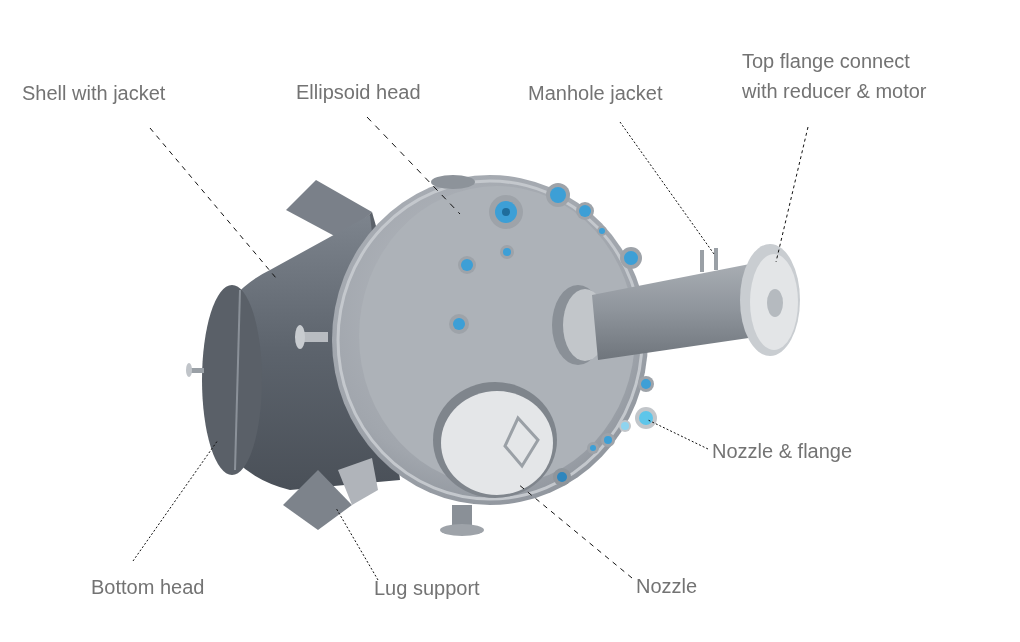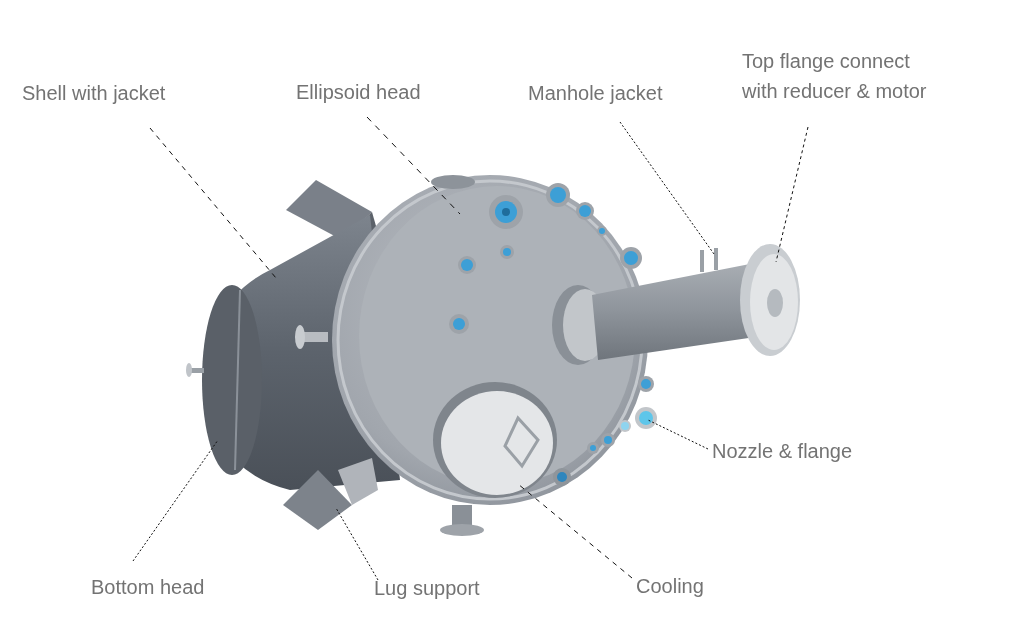--- a/index.html
+++ b/index.html
@@ -153,13 +153,13 @@
 </svg>
 
 <div class="label" style="left:22px;top:79px;">Shell with jacket</div>
 <div class="label" style="left:296px;top:78px;">Ellipsoid head</div>
 <div class="label" style="left:528px;top:79px;">Manhole jacket</div>
 <div class="label two" style="left:742px;top:47px;">Top flange connect</div>
 <div class="label two" style="left:742px;top:77px;">with reducer &amp; motor</div>
 <div class="label" style="left:712px;top:437px;">Nozzle &amp; flange</div>
 <div class="label" style="left:55px;top:573px;margin-left:36px;">Bottom head</div>
 <div class="label" style="left:374px;top:574px;">Lug support</div>
-<div class="label" style="left:636px;top:572px;">Cooling</div>
+<div class="label" style="left:636px;top:572px;">Nozzle</div>
 
 </body></html>

